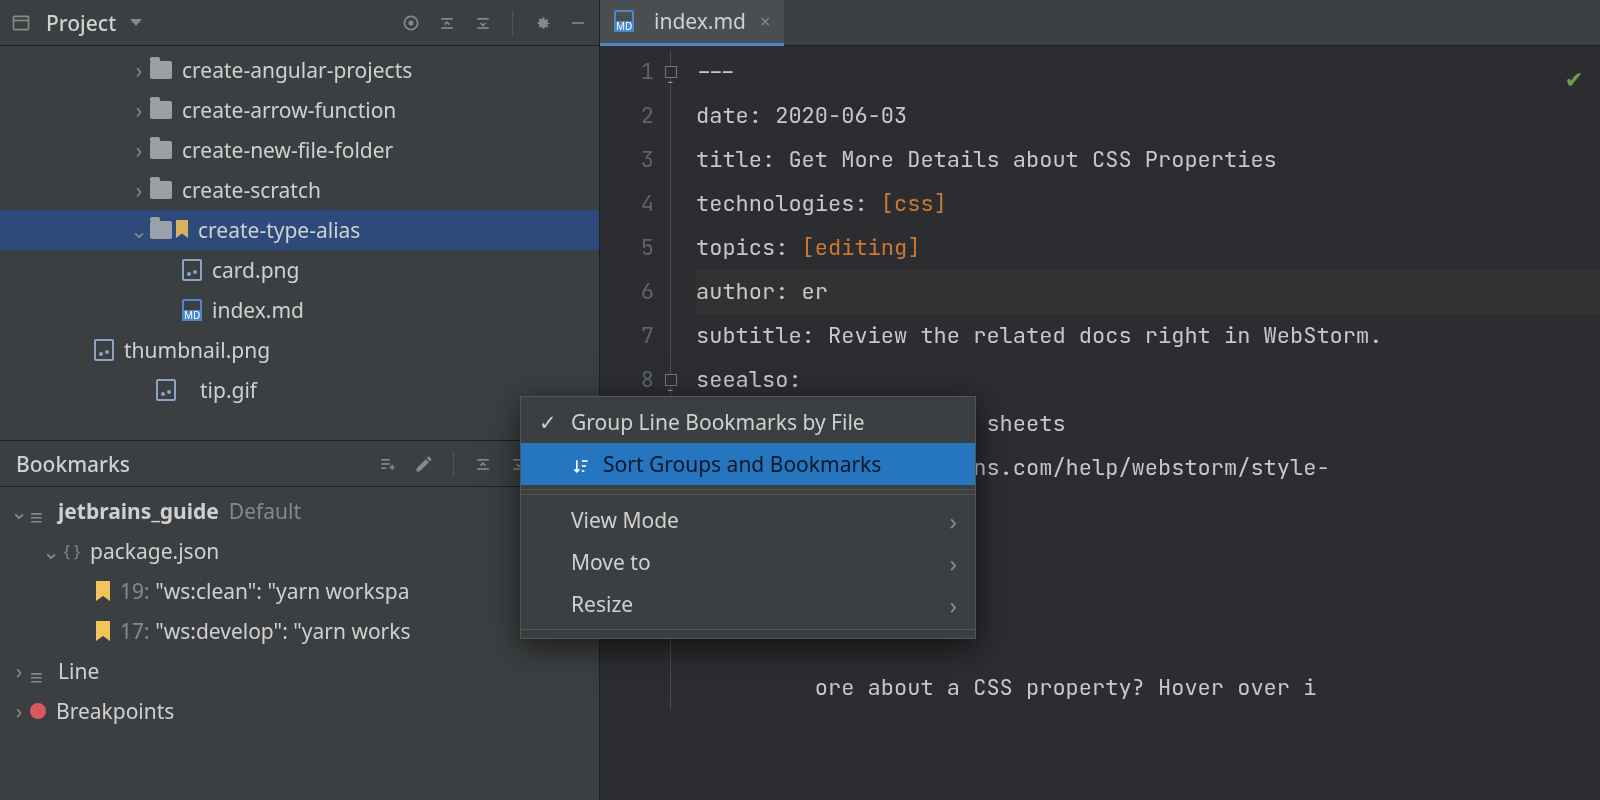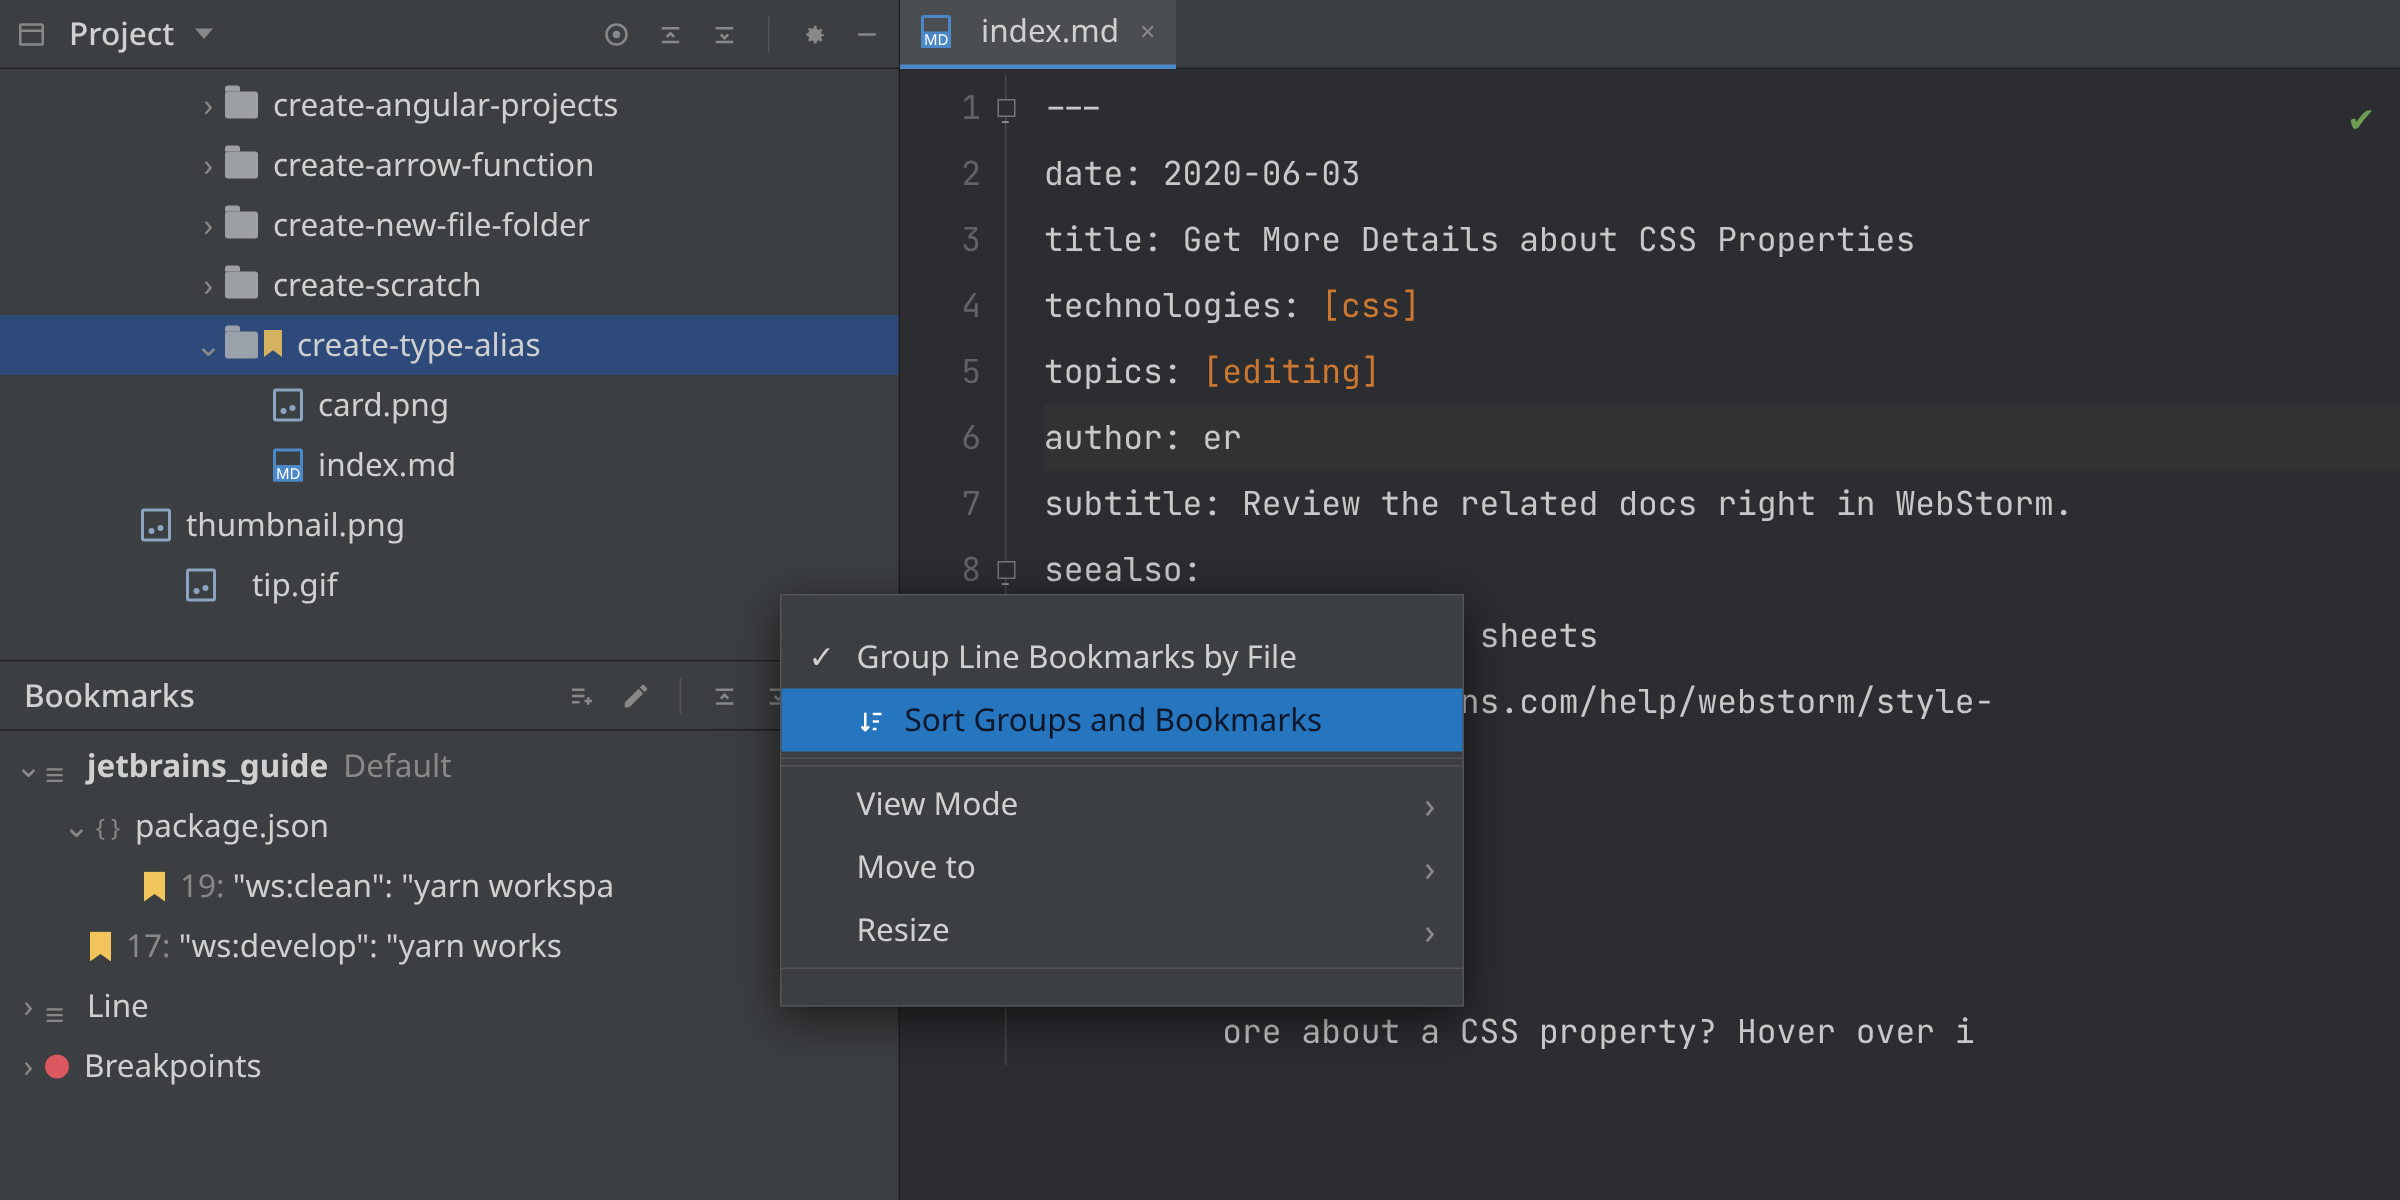--- a/index.html
+++ b/index.html
@@ -298,21 +298,21 @@
   }
   
   .popup {
     position: absolute;
     left: 520px;
     top: 396px;
     width: 456px;
     background: var(--popup-bg);
     box-shadow: 0 8px 30px rgba(0,0,0,0.6);
     border: 1px solid #555;
-    padding: 20px 0;
+    padding: 4px 0;
     z-index: 50;
   }
   .popup .item {
     display: flex;
     align-items: center;
     height: 42px;
     padding: 0 18px;
     color: var(--text-bright);
     gap: 12px;
   }
@@ -432,21 +432,21 @@
       <div class="tree-row" style="padding-left: 160px;">
         <span class="arrow none"></span>
         <span class="file-icon md"></span>
         <span>index.md</span>
       </div>
       <div class="tree-row" style="padding-left: 72px;">
         <span class="arrow none"></span>
         <span class="file-icon img"></span>
         <span>thumbnail.png</span>
       </div>
-      <div class="tree-row" style="padding-left: 88px; gap: 14px;">
+      <div class="tree-row" style="padding-left: 120px; gap: 14px;">
         <span class="arrow none"></span>
         <span class="file-icon img"></span>
         <span>tip.gif</span>
       </div>
     </div>
 
   <div class="bookmarks-panel">
     <div class="bookmarks-header">
       <div class="hdr-left">
         <span class="tool-title">Bookmarks</span>
@@ -501,21 +501,21 @@
         <span class="arrow">⌄</span>
         <span class="bm-json-icon">{ }</span>
         <span>package.json</span>
       </div>
       <div class="bm-row" style="padding-left:96px">
         <span class="bm-bookmark-icon"></span>
         <span class="dim">19</span>
           <span class="dim">:&nbsp;</span>
         <span>"ws:clean": "yarn workspa</span>
       </div>
-      <div class="bm-row" style="padding-left:60px">
+      <div class="bm-row" style="padding-left:96px">
         <span class="bm-bookmark-icon"></span>
         <span class="dim">17</span>
           <span class="dim">:&nbsp;</span>
         <span>"ws:develop": "yarn works</span>
       </div>
       <div class="bm-row" style="padding-left:8px">
         <span class="arrow">›</span>
         <span class="bm-list-icon"></span>
         <span>Line</span>
       </div>

